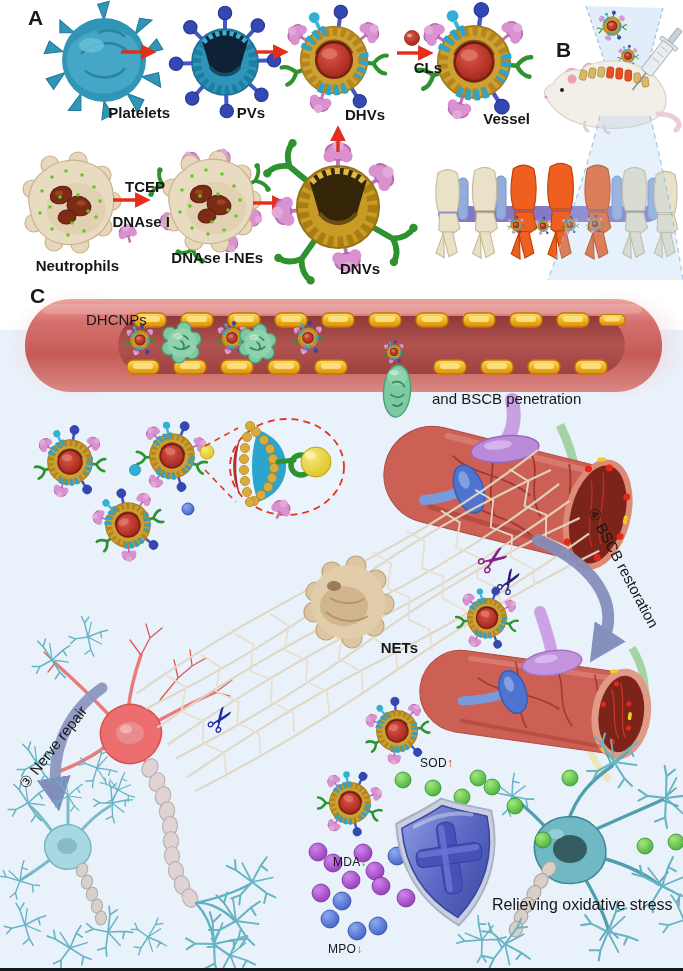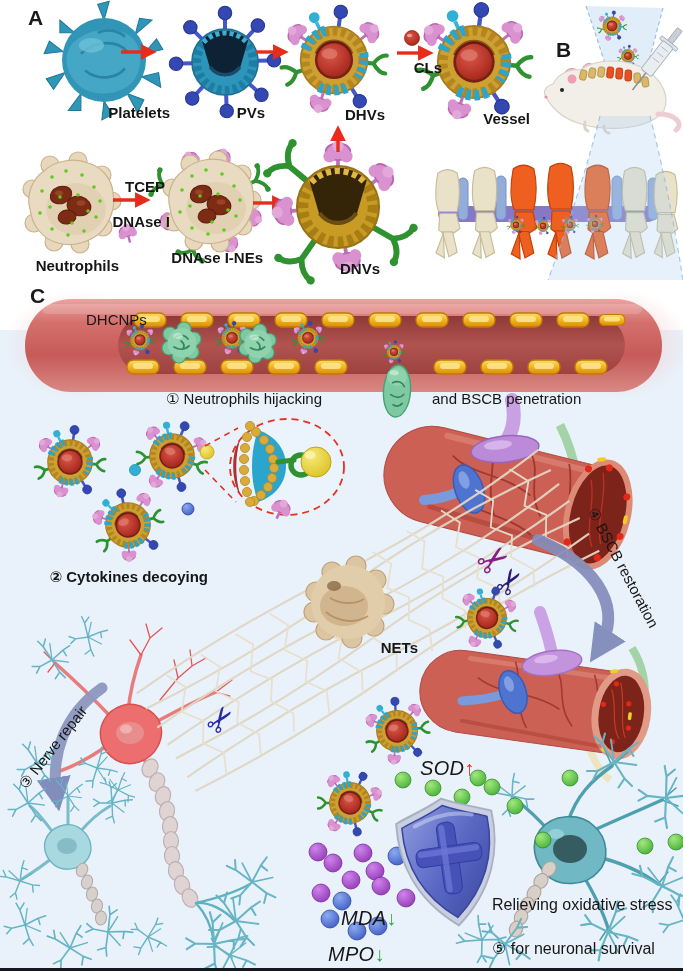--- a/index.html
+++ b/index.html
@@ -7,21 +7,21 @@
        font-family:"Liberation Sans","DejaVu Sans",sans-serif;color:#161616;}
   .cbg{position:absolute;left:0;top:330px;width:683px;height:641px;background:#e9f2fb;}
   .art{position:absolute;left:0;top:0;}
   .lbl{position:absolute;white-space:nowrap;font-size:15px;color:#161616;line-height:1.15;}
   .ctr{text-align:right;font-weight:bold;}
   .plabel{font-size:21px;font-weight:bold;color:#1a1a1a;}
   .rot{transform-origin:0 50%;}
   .legend{position:absolute;left:196px;top:519px;}
   .lrow{display:flex;align-items:center;height:24px;font-size:14.5px;}
   .lrow svg{margin-right:9px;}
-  .marker{font-size:20px;letter-spacing:.3px;font-style:italic;}
+  .marker{font-size:12px;letter-spacing:.3px;}
   .up-red{color:#e02818;font-weight:bold;}
   .down-green{color:#2fae2f;font-weight:bold;}
   .bottomline{position:absolute;left:0;top:968px;width:683px;height:3px;background:#15181c;}
 </style>
 </head>
 <body>
 
 <div class="fig">
   <div class="cbg"></div>
 
@@ -795,30 +795,27 @@
   <div class="lbl ctr" style="left:7px;top:257px;width:112px;">Neutrophils</div>
   <div class="lbl ctr" style="left:95px;top:178px;width:70px;">TCEP</div>
   <div class="lbl ctr" style="left:90px;top:203px;width:80px;margin-top:10px;">DNAse I</div>
   <div class="lbl ctr" style="left:153px;top:249px;width:110px;">DNAse I-NEs</div>
   <div class="lbl ctr" style="left:300px;top:260px;width:80px;">DNVs</div>
 
   <div class="lbl plabel" style="left:556px;top:38px;">B</div>
 
   <div class="lbl plabel" style="left:30px;top:284px;">C</div>
   <div class="lbl" style="left:86px;top:311px;">DHCNPs</div>
-  <div class="lbl" style="left:166px;top:390px;">① Neutrophils hijacking</div>
   <div class="lbl" style="left:432px;top:390px;">and BSCB penetration</div>
-  <div class="lbl ctr" style="left:30px;top:568px;width:178px;">② Cytokines decoying</div>
 
 
   <div class="lbl ctr" style="left:338px;top:639px;width:80px;">NETs</div>
   <div class="lbl rot" style="left:22px;top:778px;transform:rotate(-52deg);">③ Nerve repair</div>
   <div class="lbl rot" style="left:592px;top:500px;transform:rotate(62deg);">④ BSCB restoration</div>
 
   <div class="lbl marker" style="left:420px;top:757px;"><span>SOD</span><span class="up-red">↑</span></div>
-  <div class="lbl marker" style="left:333px;top:907px;margin-left:8px;"><span>MDA</span><span class="down-green">↓</span></div>
+  <div class="lbl marker" style="left:333px;top:856px;"><span>MDA</span><span class="down-green">↓</span></div>
   <div class="lbl marker" style="left:328px;top:943px;"><span>MPO</span><span class="down-green">↓</span></div>
 
   <div class="lbl" style="left:492px;top:896px;font-size:16px;">Relieving oxidative stress</div>
-  <div class="lbl" style="left:492px;top:940px;font-size:16px;">⑤ for neuronal survival</div>
 
   <div class="bottomline"></div>
 </div>
 
 </body></html>

